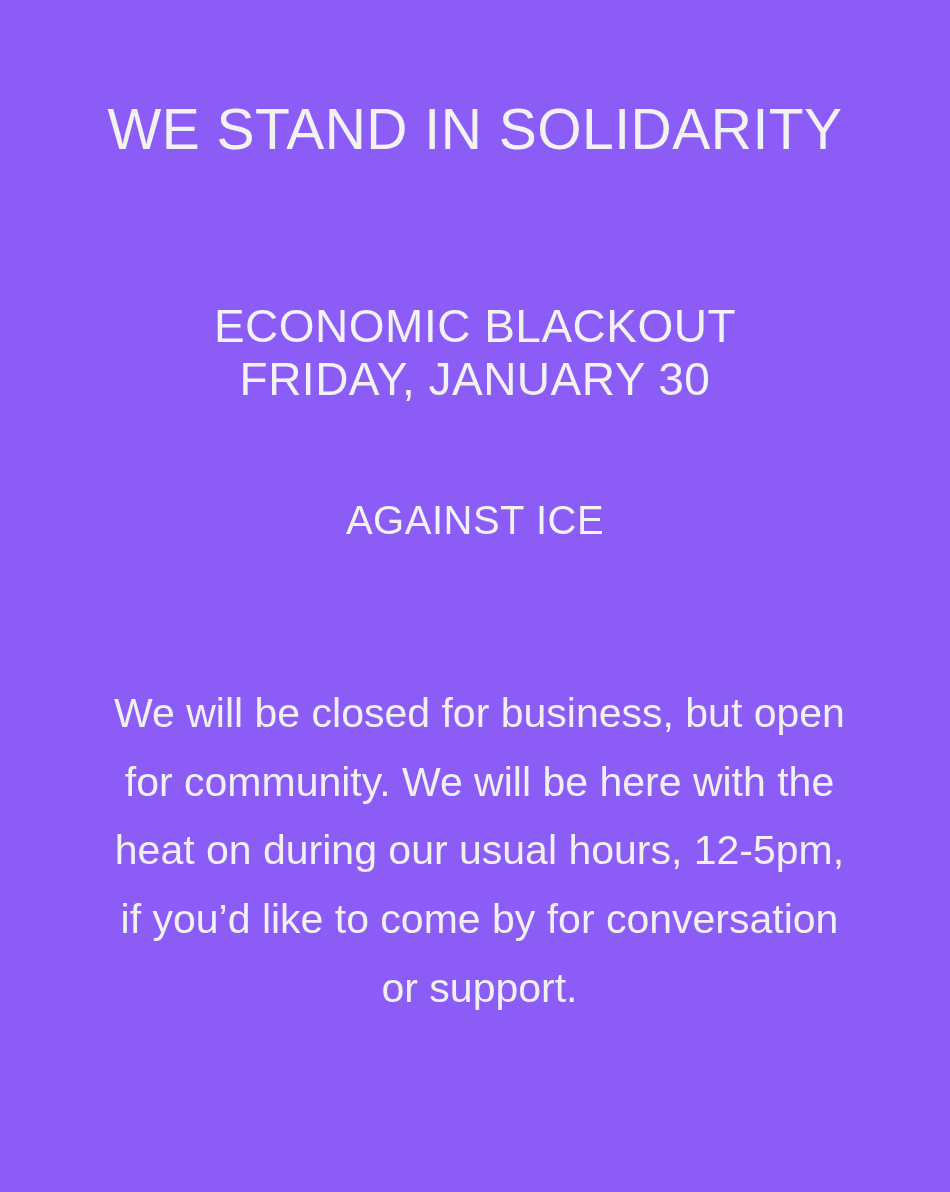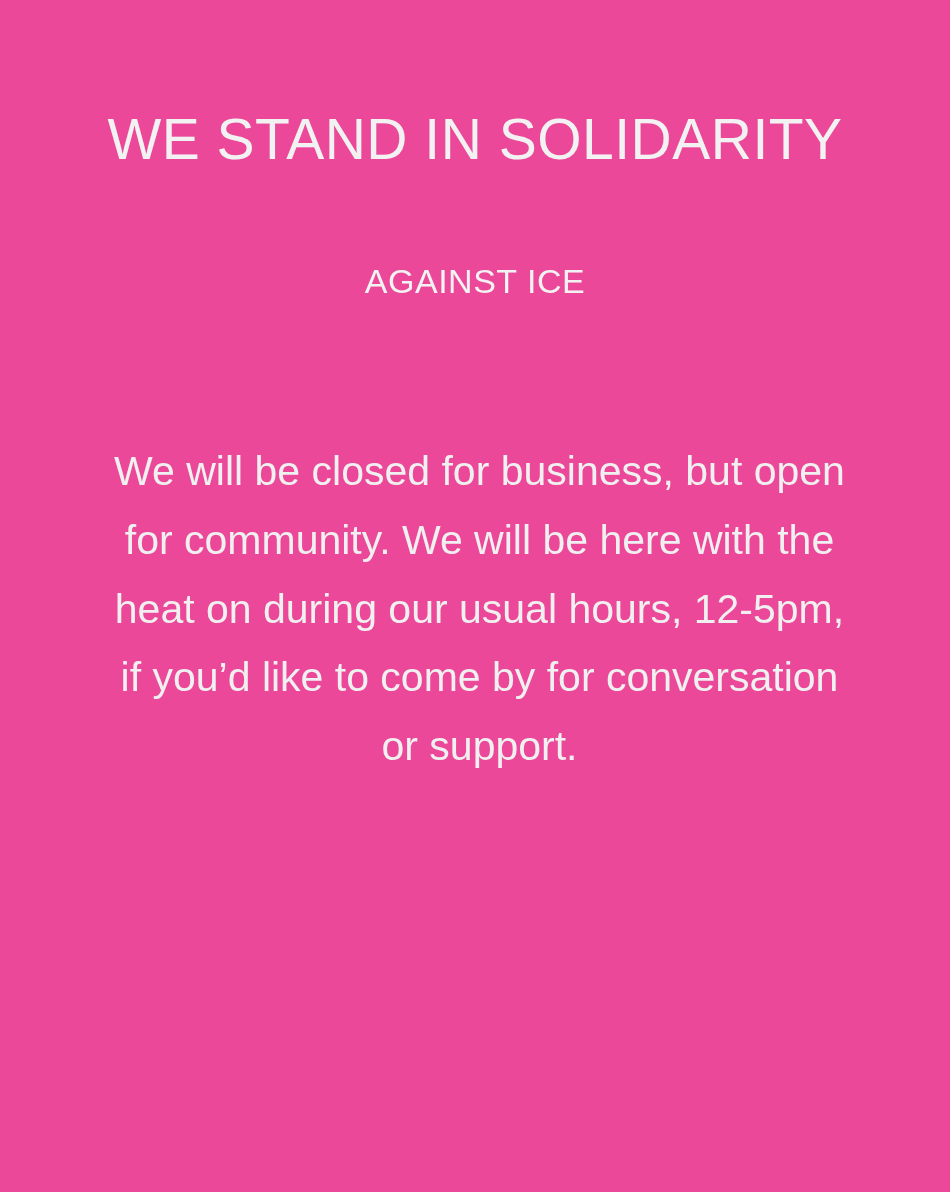--- a/index.html
+++ b/index.html
@@ -10,26 +10,26 @@
   body {
     width: 950px;
     height: 1192px;
     overflow: hidden;
     font-family: "Liberation Sans", sans-serif;
     color: #ffffff;
   }
   .poster {
     width: 950px;
     height: 1192px;
-    background: #ec4899;
+    background: #8b5cf6;
     display: flex;
     flex-direction: column;
     align-items: center;
     box-sizing: border-box;
-    padding: 10px 60px;
+    padding: 0 60px;
   }
   .headline {
     font-size: 57px;
     font-weight: 400;
     letter-spacing: 0.5px;
     line-height: 1.05;
     text-align: center;
     margin-top: 100px;
     color: #f2f2f2;
   }
@@ -39,21 +39,21 @@
     letter-spacing: 0.5px;
     line-height: 1.15;
     text-align: center;
     margin-top: 140px;
     color: #f2f2f2;
   }
   .subhead .line2 {
     display: block;
   }
   .against {
-    font-size: 34px;
+    font-size: 40px;
     font-weight: 400;
     letter-spacing: 0.5px;
     text-align: left;
     margin-top: 92px;
     color: #f2f2f2;
   }
   .body-text {
     font-size: 41px;
     font-weight: 400;
     line-height: 1.68;
@@ -64,18 +64,22 @@
     margin-left: 9px;
   }
 </style>
 </head>
 <body>
 
 <div class="poster">
 
   <div class="headline">WE STAND IN SOLIDARITY</div>
 
+  <div class="subhead">
+    <span class="line1">ECONOMIC BLACKOUT</span>
+    <span class="line2">FRIDAY, JANUARY 30</span>
+  </div>
 
   <div class="against">AGAINST ICE</div>
 
   <div class="body-text">We will be closed for business, but open for community. We will be here with the heat on during our usual hours, 12-5pm, if you’d like to come by for conversation or support.</div>
 
 </div>
 
 </body></html>

